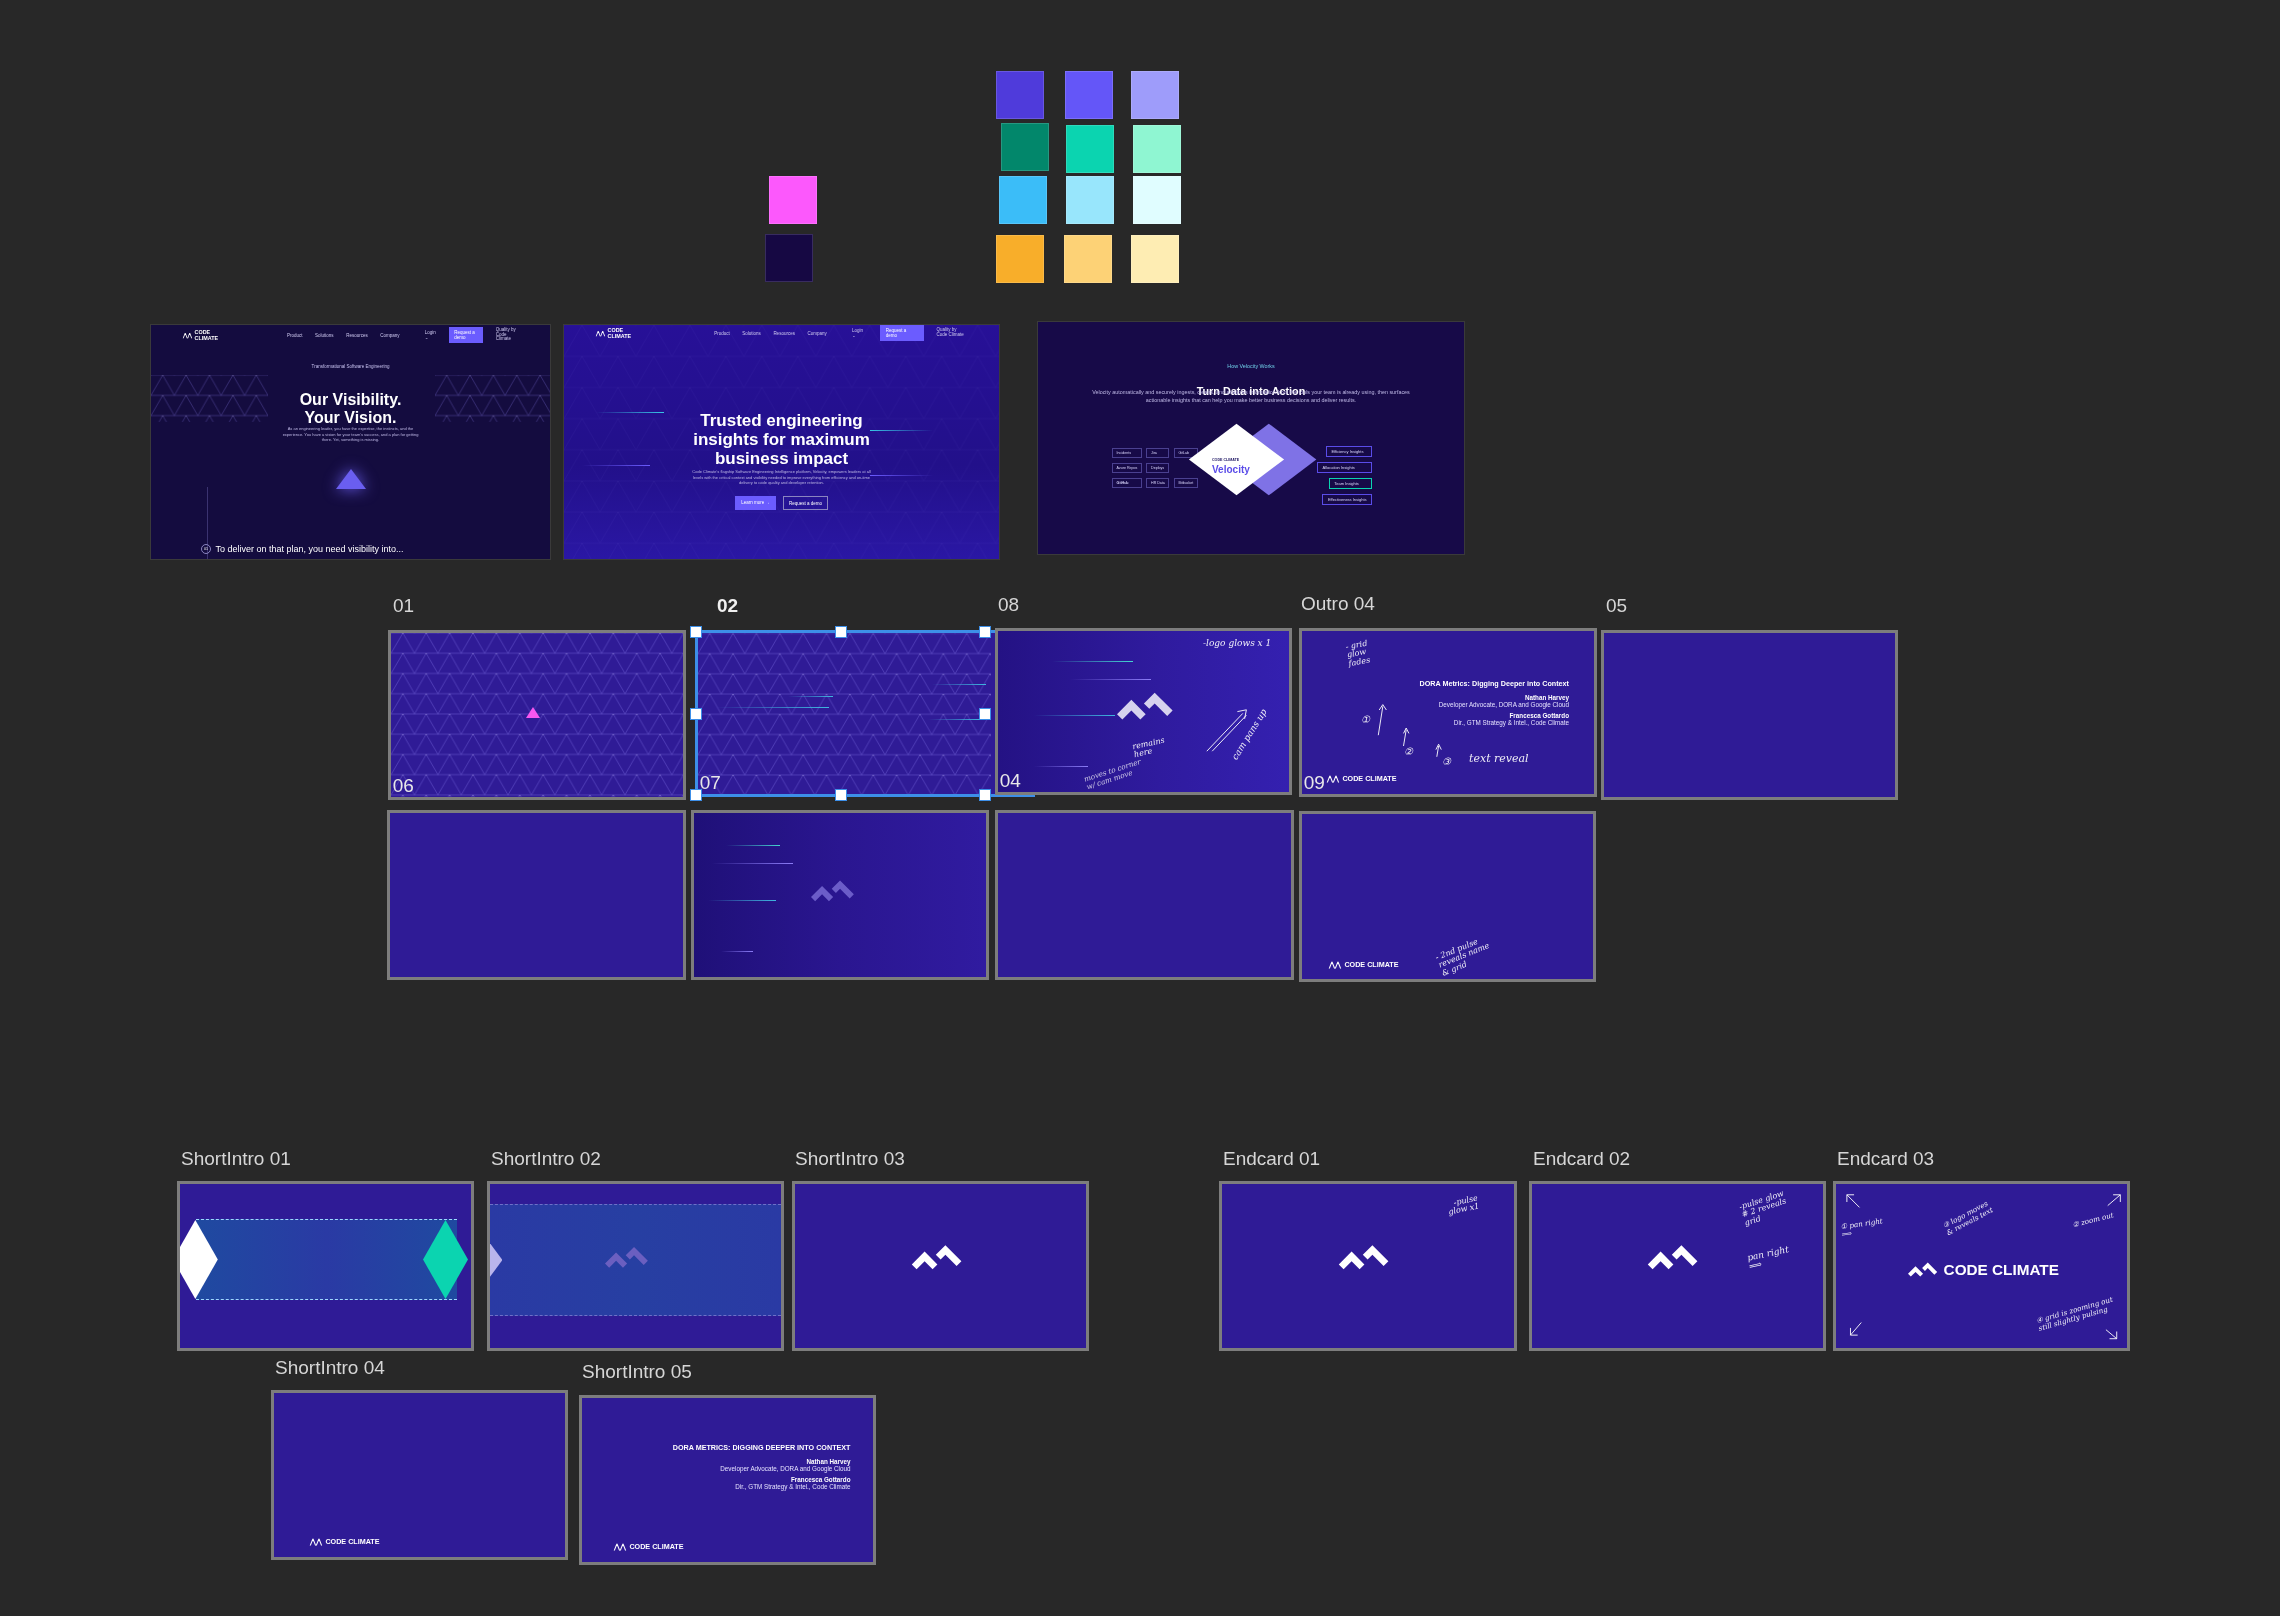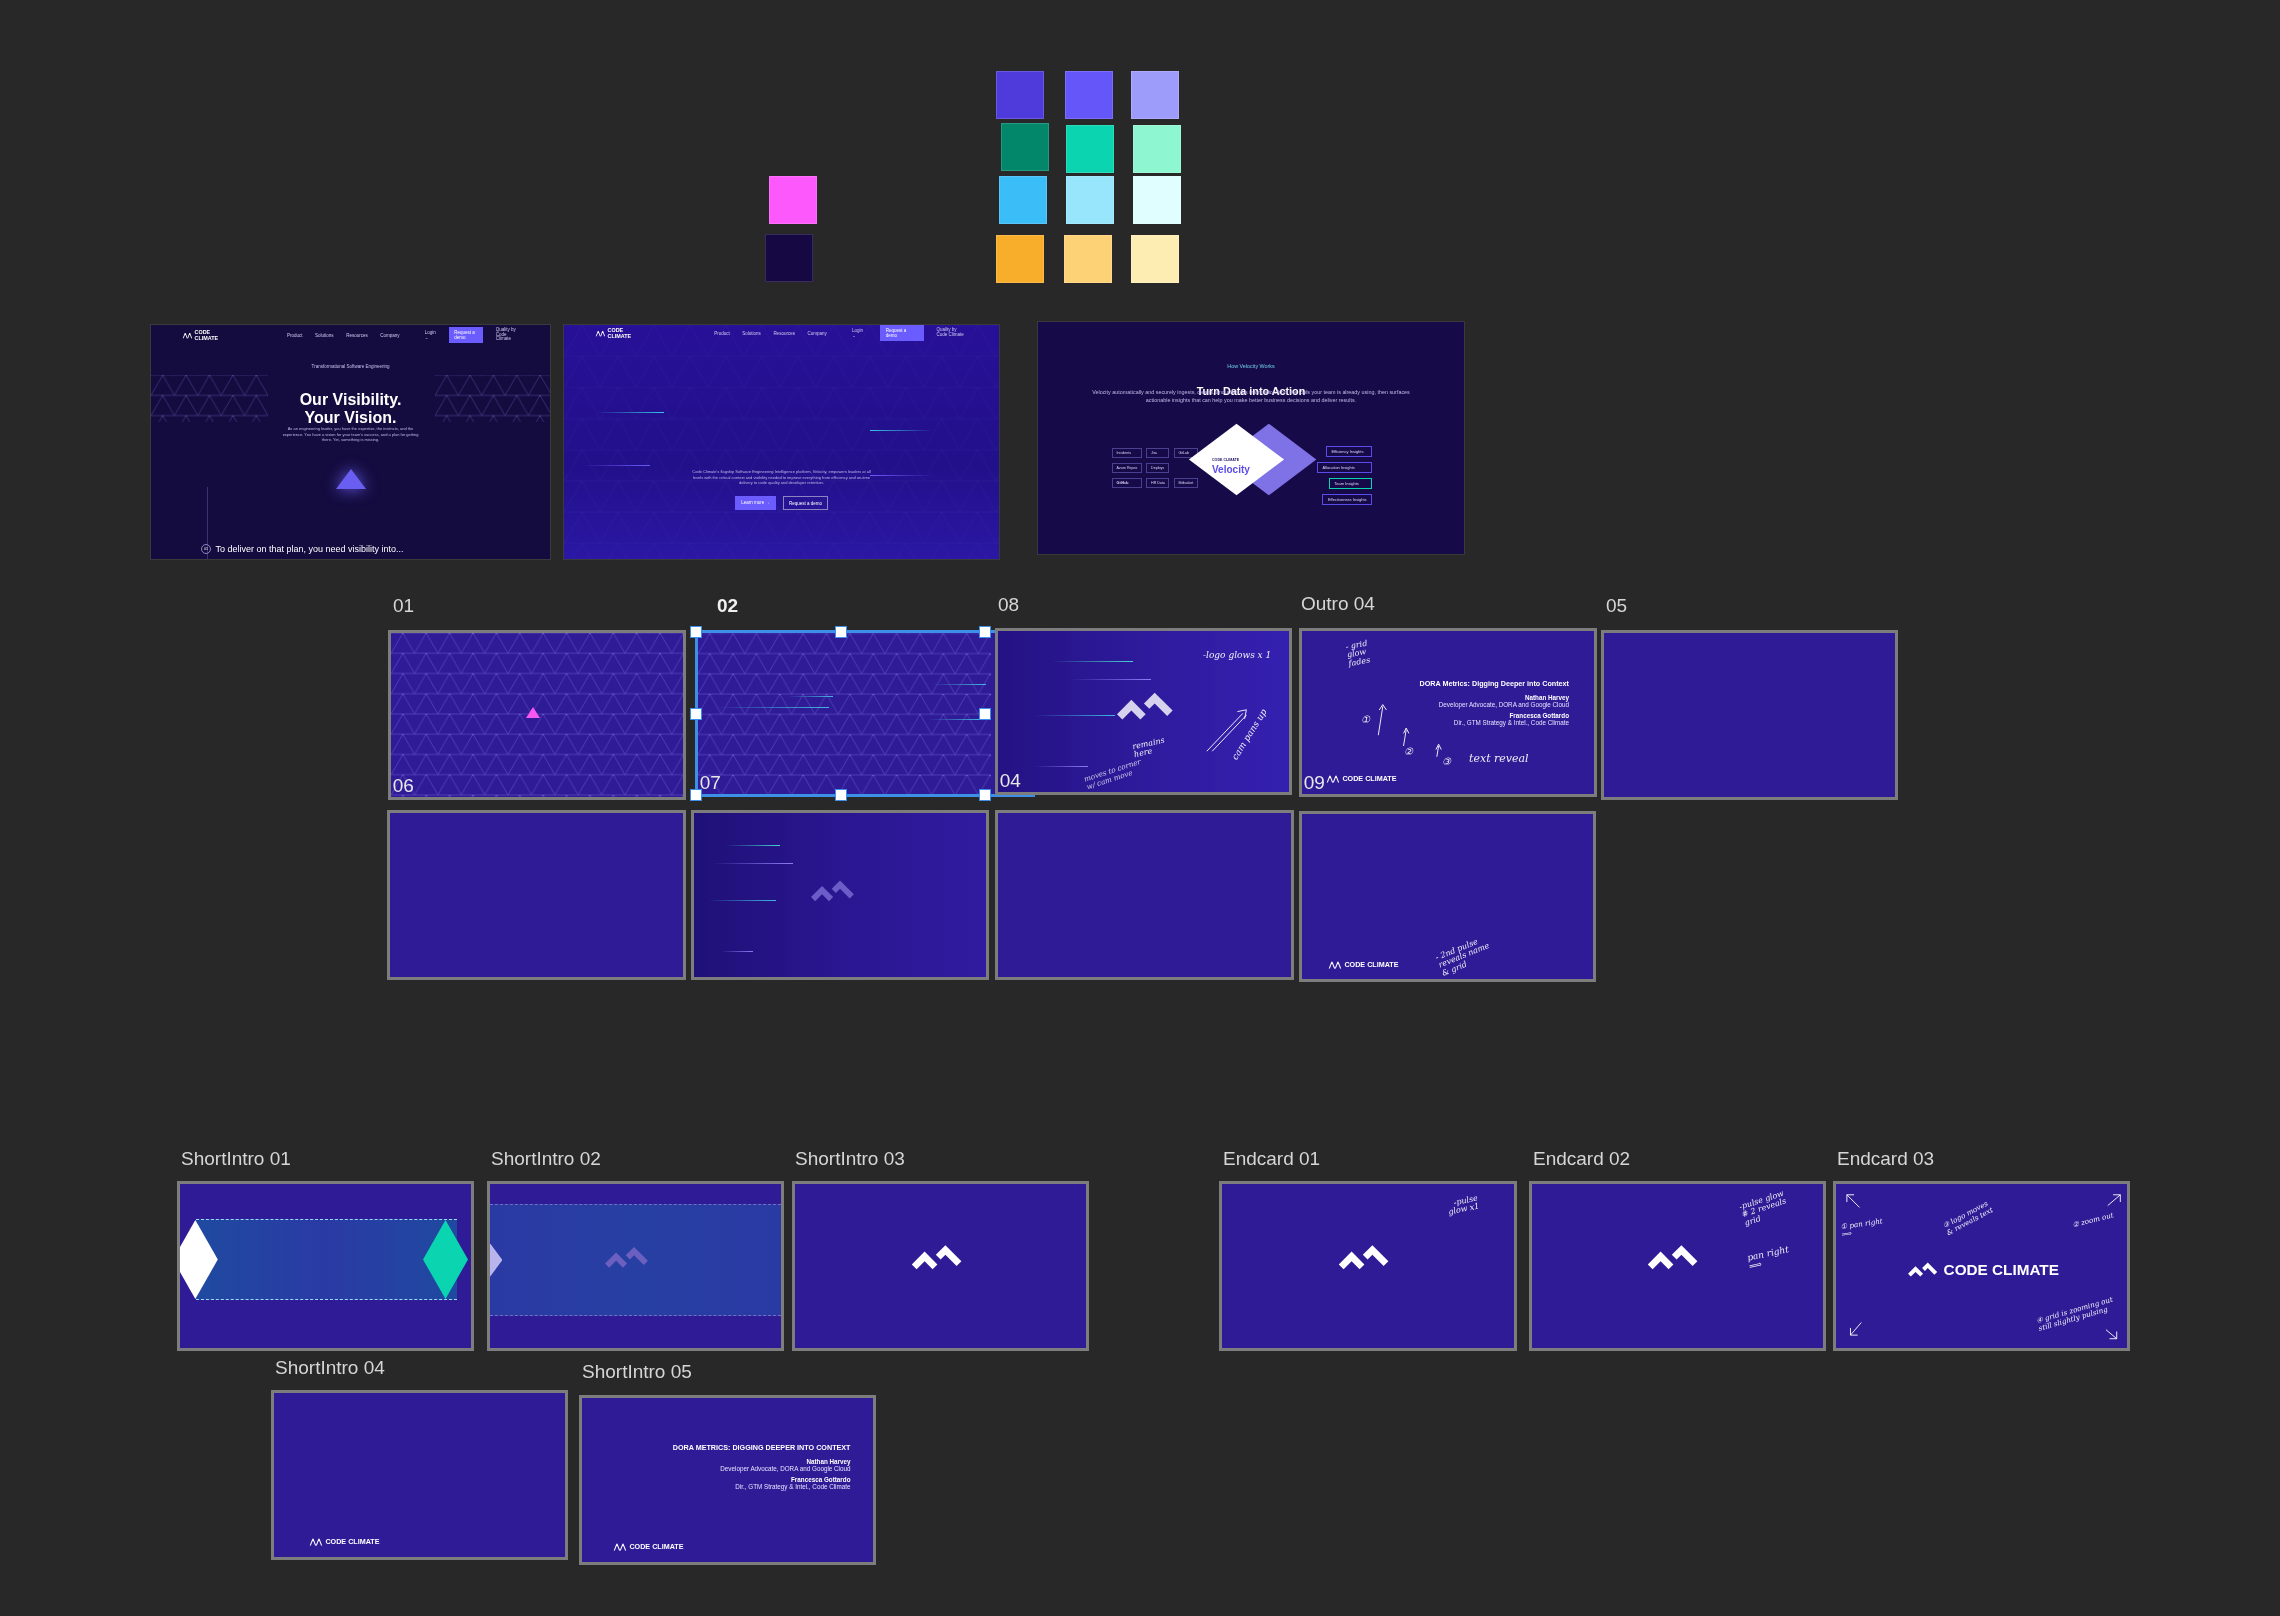--- a/index.html
+++ b/index.html
@@ -142,20 +142,25 @@
     <span>Company</span>
     <span class="spacer"></span>
     <span>Login ⌄</span>
     <span class="demo">Request a demo</span>
     <span style="width:31px;line-height:1.1">Quality by Code Climate</span>
   </div>
   <div style="position:absolute;left:31.5px;top:87px;width:68px;height:0.9px;background:linear-gradient(90deg,transparent,#38c6e6)"></div>
   <div style="position:absolute;left:306px;top:105px;width:63px;height:0.9px;background:linear-gradient(90deg,#38c6e6,transparent)"></div>
   <div style="position:absolute;left:18px;top:140px;width:68px;height:0.9px;background:linear-gradient(90deg,transparent,#6b5cff)"></div>
   <div style="position:absolute;left:306px;top:150px;width:63px;height:0.9px;background:linear-gradient(90deg,#6b5cff,transparent)"></div>
+  <div class="center h1" style="top:74px;font-size:17px;line-height:1.12">
+    <div>Trusted engineering</div>
+    <div>insights for maximum</div>
+    <div>business impact</div>
+  </div>
   <div class="center body" style="top:144px;padding:0 126px">Code Climate's flagship Software Engineering Intelligence platform, Velocity, empowers leaders at all levels with the critical context and visibility needed to improve everything from efficiency and on-time delivery to code quality and developer retention.</div>
   <div style="position:absolute;left:171px;top:171px;display:flex;gap:6.3px;font-size:4.5px">
     <span style="background:#6b5cff;color:#fff;padding:3.6px 6.3px">Learn more →</span>
     <span style="border:0.9px solid #8a84c0;color:#fff;padding:3.6px 5.4px">Request a demo</span>
   </div>
 </div>
 
 <div class="ref" style="left:1037px;top:321px;width:428px;height:234px;background:#170a48;">
   <div class="center" style="top:41px;font-size:5.4px;color:#6fd0e8">How Velocity Works</div>
   <div class="center h1" style="top:51px;font-size:10.8px">Turn Data into Action</div>
@@ -219,21 +224,21 @@
   <svg class="grid" width="297" height="167" style="opacity:0.45" viewBox="0 0 330 186">
       <rect width="330" height="186" fill="url(#tri)" mask="url(#maskL)"></rect>
     </svg>
   <div style="position:absolute;left:54px;top:30px;width:81px;height:0.9px;background:linear-gradient(90deg,transparent,#45d6d0)"></div>
   <div style="position:absolute;left:72px;top:48px;width:81px;height:0.9px;background:linear-gradient(90deg,transparent,#8b7cf6)"></div>
   <div style="position:absolute;left:36px;top:84px;width:81px;height:0.9px;background:linear-gradient(90deg,transparent,#3fb8e0)"></div>
   <div style="position:absolute;left:36px;top:135px;width:54px;height:0.9px;background:linear-gradient(90deg,transparent,#8b7cf6)"></div>
   <svg class="logo-mark" style="left:119px;top:58px" width="61" height="36" viewBox="0 0 68 40">
     <path d="M0 28 L16 12 L32 28 L26 34 L16 24 L6 34 Z M30 16 L42 4 L62 24 L56 30 L42 16 L36 22 Z" fill="#d6d2ee"></path>
   </svg>
-  <div class="note" style="left:205px;top:20px;font-size:9px">-logo glows x 1</div>
+  <div class="note" style="left:205px;top:8px;font-size:9px">-logo glows x 1</div>
   <div class="note" style="left:135px;top:108px;transform:rotate(-12deg);font-size:8px;width:41px;white-space:normal">remains here</div>
   <div class="note" style="left:86px;top:135px;transform:rotate(-18deg);font-size:7.2px;width:63px;white-space:normal;opacity:0.75">moves to corner w/ cam move</div>
   <div class="note" style="left:223px;top:99px;transform:rotate(-58deg);font-size:9px">cam pans up</div>
   <svg style="position:absolute;left:207px;top:77px" width="45" height="45" viewBox="0 0 50 50">
       <path d="M2 48 L42 6 M8 48 L46 8 M36 4 L46 2 L44 12" stroke="#fff" stroke-width="1" fill="none"></path>
     </svg>
   <div class="corner-num">04</div>
 </div>
 
 <div class="frame" style="left:1299px;top:628px;width:298px;height:169px;">

